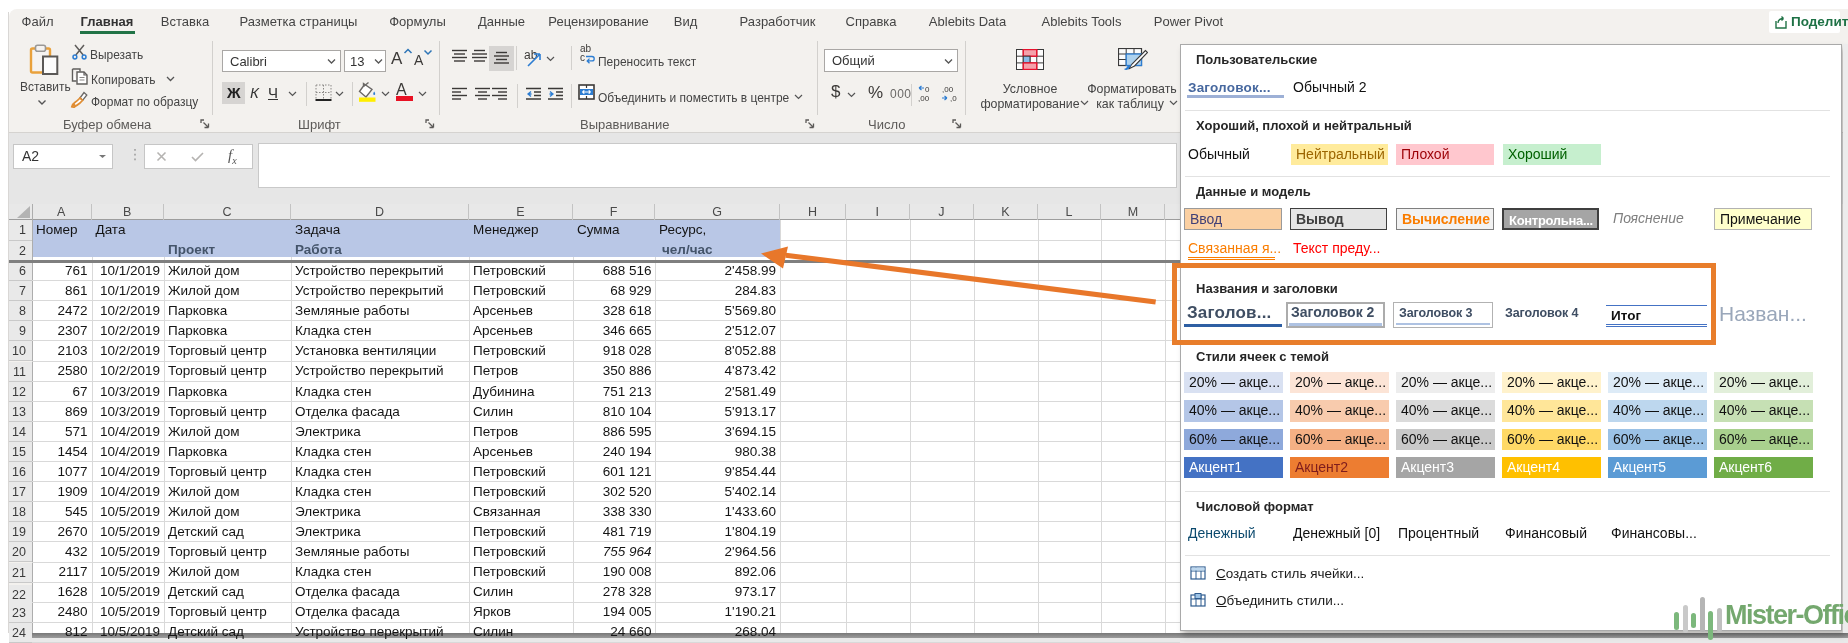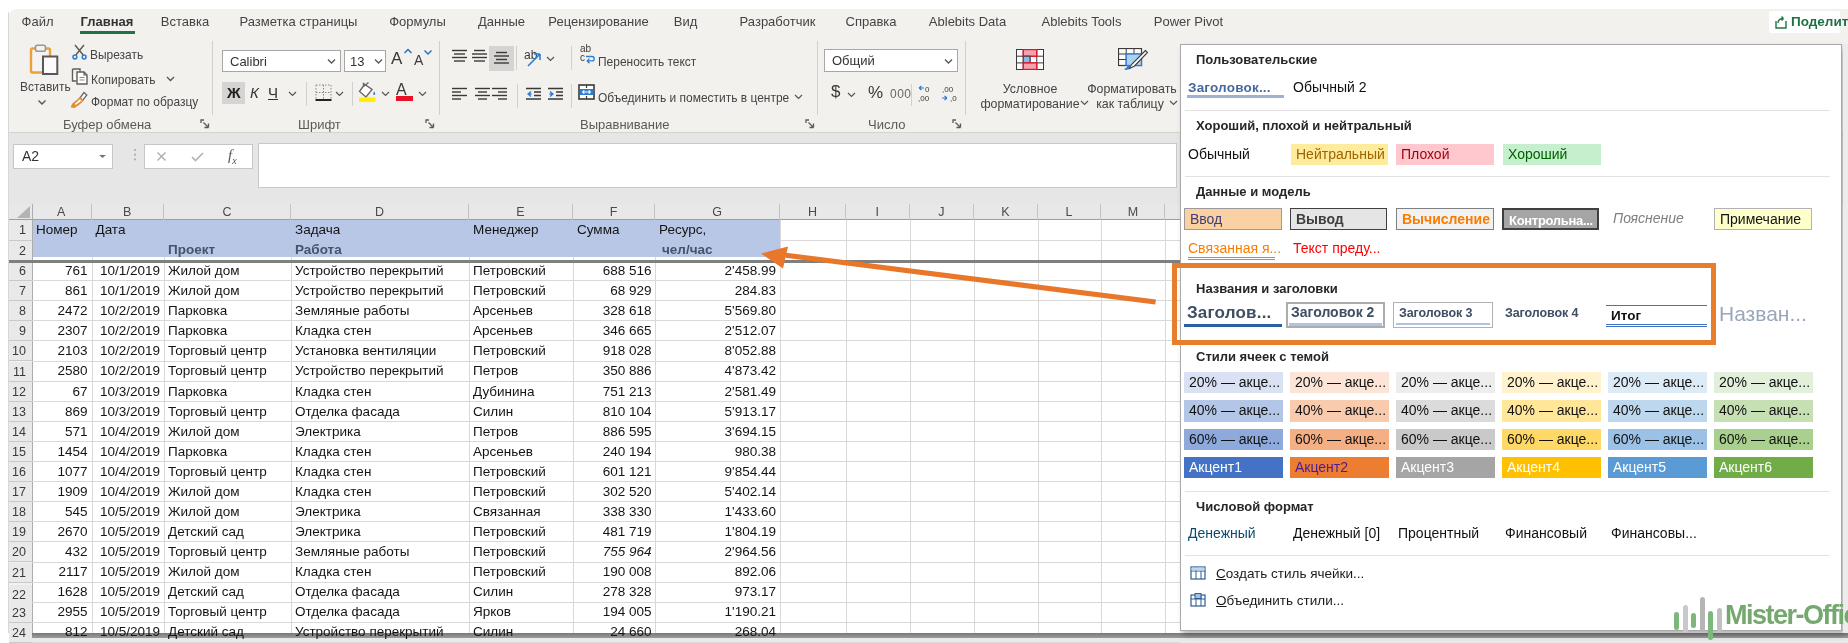--- a/index.html
+++ b/index.html
@@ -474,21 +474,21 @@
 <div class="cell" style="left:473px;top:561.95px;">Петровский</div>
 <div class="cell" style="left:560px;top:561.95px;width:91.5px;text-align:right;">190 008</div>
 <div class="cell" style="left:660px;top:561.95px;width:116px;text-align:right;">892.06</div>
 <div class="cell" style="left:32px;top:582.0px;width:55.5px;text-align:right;">1628</div>
 <div class="cell" style="left:95px;top:582.0px;width:65px;text-align:right;">10/5/2019</div>
 <div class="cell" style="left:168px;top:582.0px;">Детский сад</div>
 <div class="cell" style="left:295px;top:582.0px;">Отделка фасада</div>
 <div class="cell" style="left:473px;top:582.0px;">Силин</div>
 <div class="cell" style="left:560px;top:582.0px;width:91.5px;text-align:right;">278 328</div>
 <div class="cell" style="left:660px;top:582.0px;width:116px;text-align:right;">973.17</div>
-<div class="cell" style="left:32px;top:602.05px;width:55.5px;text-align:right;">2955</div>
+<div class="cell" style="left:32px;top:602.05px;width:55.5px;text-align:right;">2480</div>
 <div class="cell" style="left:95px;top:602.05px;width:65px;text-align:right;">10/5/2019</div>
 <div class="cell" style="left:168px;top:602.05px;">Торговый центр</div>
 <div class="cell" style="left:295px;top:602.05px;">Отделка фасада</div>
 <div class="cell" style="left:473px;top:602.05px;">Ярков</div>
 <div class="cell" style="left:560px;top:602.05px;width:91.5px;text-align:right;">194 005</div>
 <div class="cell" style="left:660px;top:602.05px;width:116px;text-align:right;">1'190.21</div>
 <div class="cell" style="left:32px;top:622.1px;width:55.5px;text-align:right;">812</div>
 <div class="cell" style="left:95px;top:622.1px;width:65px;text-align:right;">10/5/2019</div>
 <div class="cell" style="left:168px;top:622.1px;">Детский сад</div>
 <div class="cell" style="left:295px;top:622.1px;">Устройство перекрытий</div>
@@ -541,21 +541,21 @@
     <path d="M3 13.5 L30 6.5 L25 28.5 Z" fill="#E8772A"></path>
   </svg>
 <div class="ph" style="left:1196px;top:349px;">Стили ячеек с темой</div>
 <div class="pbox" style="left:1184px;top:371.5px;width:99px;height:21.5px;background:#D9E1F2;color:#111;">20% — акце...</div>
 <div class="pbox" style="left:1184px;top:400px;width:99px;height:21.5px;background:#B4C6E7;color:#111;">40% — акце...</div>
 <div class="pbox" style="left:1184px;top:428.5px;width:99px;height:21.5px;background:#8EA9DB;color:#111;">60% — акце...</div>
 <div class="pbox" style="left:1184px;top:456.5px;width:99px;height:21.5px;background:#4472C4;color:#fff;">Акцент1</div>
 <div class="pbox" style="left:1290px;top:371.5px;width:99px;height:21.5px;background:#FCE4D6;color:#111;">20% — акце...</div>
 <div class="pbox" style="left:1290px;top:400px;width:99px;height:21.5px;background:#F8CBAD;color:#111;">40% — акце...</div>
 <div class="pbox" style="left:1290px;top:428.5px;width:99px;height:21.5px;background:#F4B084;color:#111;">60% — акце...</div>
-<div class="pbox" style="left:1290px;top:456.5px;width:99px;height:21.5px;background:#ED7D31;color:#4c1d95;">Акцент2</div>
+<div class="pbox" style="left:1290px;top:456.5px;width:99px;height:21.5px;background:#ED7D31;color:#7f1d1d;">Акцент2</div>
 <div class="pbox" style="left:1396px;top:371.5px;width:99px;height:21.5px;background:#EDEDED;color:#111;">20% — акце...</div>
 <div class="pbox" style="left:1396px;top:400px;width:99px;height:21.5px;background:#DBDBDB;color:#111;">40% — акце...</div>
 <div class="pbox" style="left:1396px;top:428.5px;width:99px;height:21.5px;background:#C9C9C9;color:#111;">60% — акце...</div>
 <div class="pbox" style="left:1396px;top:456.5px;width:99px;height:21.5px;background:#A5A5A5;color:#fff;">Акцент3</div>
 <div class="pbox" style="left:1502px;top:371.5px;width:99px;height:21.5px;background:#FFF2CC;color:#111;">20% — акце...</div>
 <div class="pbox" style="left:1502px;top:400px;width:99px;height:21.5px;background:#FFE699;color:#111;">40% — акце...</div>
 <div class="pbox" style="left:1502px;top:428.5px;width:99px;height:21.5px;background:#FFD966;color:#111;">60% — акце...</div>
 <div class="pbox" style="left:1502px;top:456.5px;width:99px;height:21.5px;background:#FFC000;color:#fff;">Акцент4</div>
 <div class="pbox" style="left:1608px;top:371.5px;width:99px;height:21.5px;background:#DDEBF7;color:#111;">20% — акце...</div>
 <div class="pbox" style="left:1608px;top:400px;width:99px;height:21.5px;background:#BDD7EE;color:#111;">40% — акце...</div>

